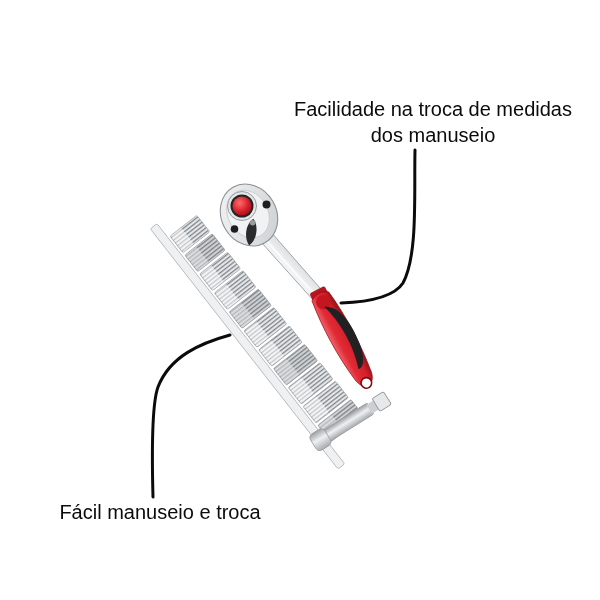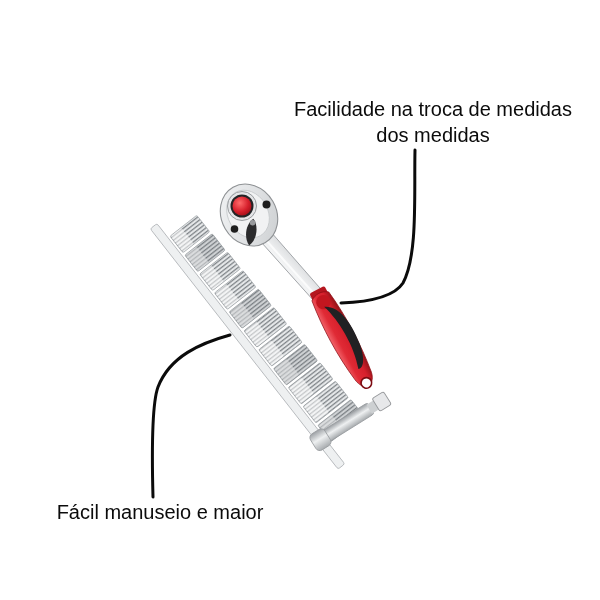--- a/index.html
+++ b/index.html
@@ -160,20 +160,20 @@
       <rect x="378" y="434.8" width="9" height="10.4" fill="#cdd0d2"></rect>
       <rect x="386" y="432.5" width="13.5" height="15" rx="2" fill="#e7e8ea" stroke="#97999c" stroke-width="0.9"></rect>
     </g>
 
     <path class="callout-line" d="M415,150 C414,195 418,255 403,283 C394,297 367,302 341,303"></path>
     <path class="callout-line" d="M230,335 C201,343 170,356 158,387 C151,406 152,460 153,497"></path>
   </svg>
 
   <div class="callout top">
     <div>Facilidade na troca de medidas</div>
-    <div>dos medidas</div>
+    <div>dos manuseio</div>
   </div>
 
   <div class="callout bottom">
-    <div>Fácil manuseio e maior</div>
+    <div>Fácil manuseio e troca</div>
   </div>
 
 </div>
 
 </body></html>

